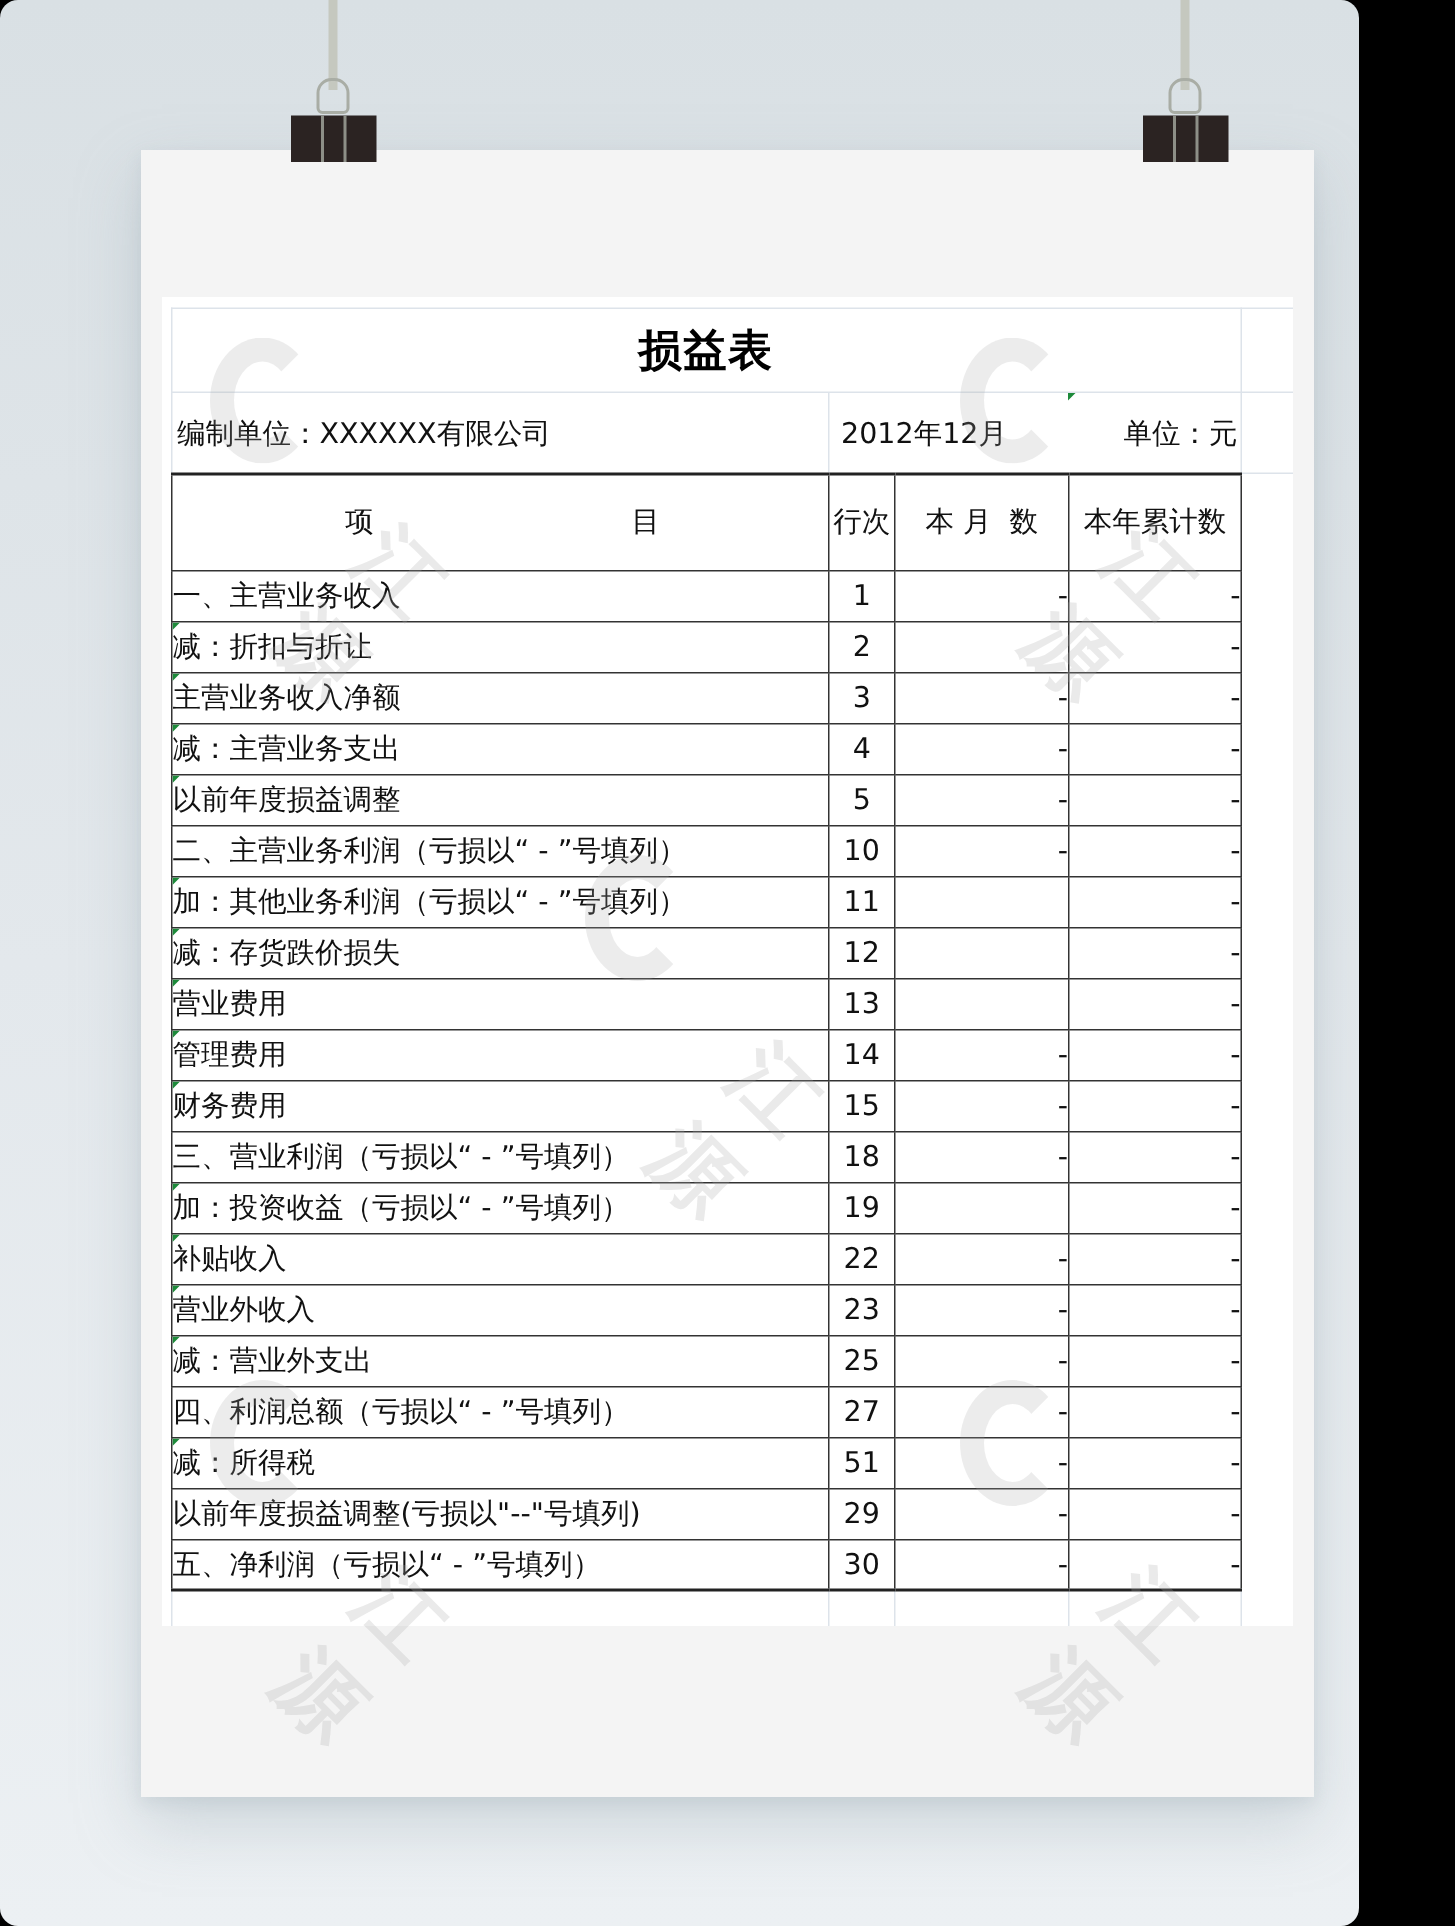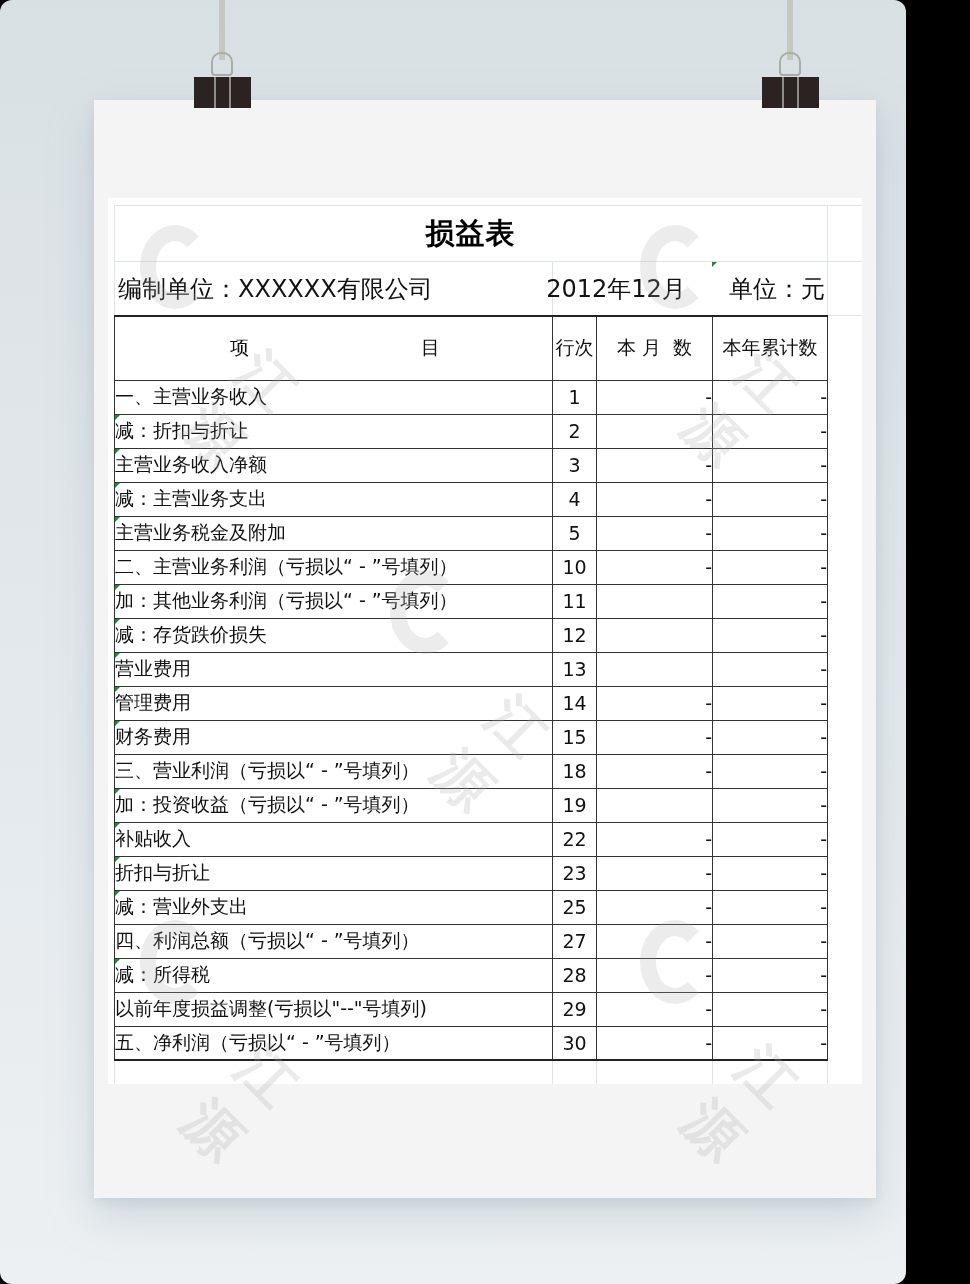--- a/index.html
+++ b/index.html
@@ -32,21 +32,21 @@
   
   .gridline-h { position: absolute; height: 1px; background: #dde3ea; }
   .gridline-v { position: absolute; width: 1px; background: #dde3ea; }
   .title {
     position: absolute; left: 114px; top: 206px; width: 713px; height: 56px;
     display: flex; align-items: center; justify-content: center;
     font-size: 29px; font-weight: bold; color: #000; letter-spacing: 1px;
   }
   .meta {
     position: absolute; top: 262px; height: 54px; display: flex; align-items: center;
-    font-size: 24px; color: #111;
+    font-size: 19px; color: #111;
   }
   table.report {
     position: absolute; left: 114px; top: 315px; border-collapse: collapse;
     table-layout: fixed; width: 713px; font-size: 19px; color: #111;
   }
   table.report td, table.report th {
     border: 1px solid #333; padding: 0; height: 34px; white-space: nowrap;
     position: relative; overflow: hidden;
   }
   table.report th { height: 64px; font-weight: normal; border-top: 2px solid #222; }
@@ -158,21 +158,21 @@
           <td class="val">-</td>
           <td class="val">-</td>
         </tr>
         <tr>
           <td class="ind1 green-tick">减：主营业务支出</td>
           <td class="num">4</td>
           <td class="val">-</td>
           <td class="val">-</td>
         </tr>
         <tr>
-          <td class="ind2 green-tick">主营业务税金及附加</td>
+          <td class="ind2 green-tick">以前年度损益调整</td>
           <td class="num">5</td>
           <td class="val">-</td>
           <td class="val">-</td>
         </tr>
         <tr>
           <td class="item-text">二、主营业务利润（亏损以“ - ”号填列）</td>
           <td class="num">10</td>
           <td class="val">-</td>
           <td class="val">-</td>
         </tr>
@@ -218,40 +218,40 @@
           <td class="val"></td>
           <td class="val">-</td>
         </tr>
         <tr>
           <td class="ind2 green-tick">补贴收入</td>
           <td class="num">22</td>
           <td class="val">-</td>
           <td class="val">-</td>
         </tr>
         <tr>
-          <td class="ind2 green-tick">折扣与折让</td>
+          <td class="ind2 green-tick">营业外收入</td>
           <td class="num">23</td>
           <td class="val">-</td>
           <td class="val">-</td>
         </tr>
         <tr>
           <td class="ind1 green-tick">减：营业外支出</td>
           <td class="num">25</td>
           <td class="val">-</td>
           <td class="val">-</td>
         </tr>
         <tr>
           <td class="item-text">四、利润总额（亏损以“ - ”号填列）</td>
           <td class="num">27</td>
           <td class="val">-</td>
           <td class="val">-</td>
         </tr>
         <tr>
           <td class="ind1 green-tick">减：所得税</td>
-          <td class="num">28</td>
+          <td class="num">51</td>
           <td class="val">-</td>
           <td class="val">-</td>
         </tr>
         <tr>
           <td class="item-text">以前年度损益调整(亏损以"--"号填列)</td>
           <td class="num">29</td>
           <td class="val">-</td>
           <td class="val">-</td>
         </tr>
         <tr>

